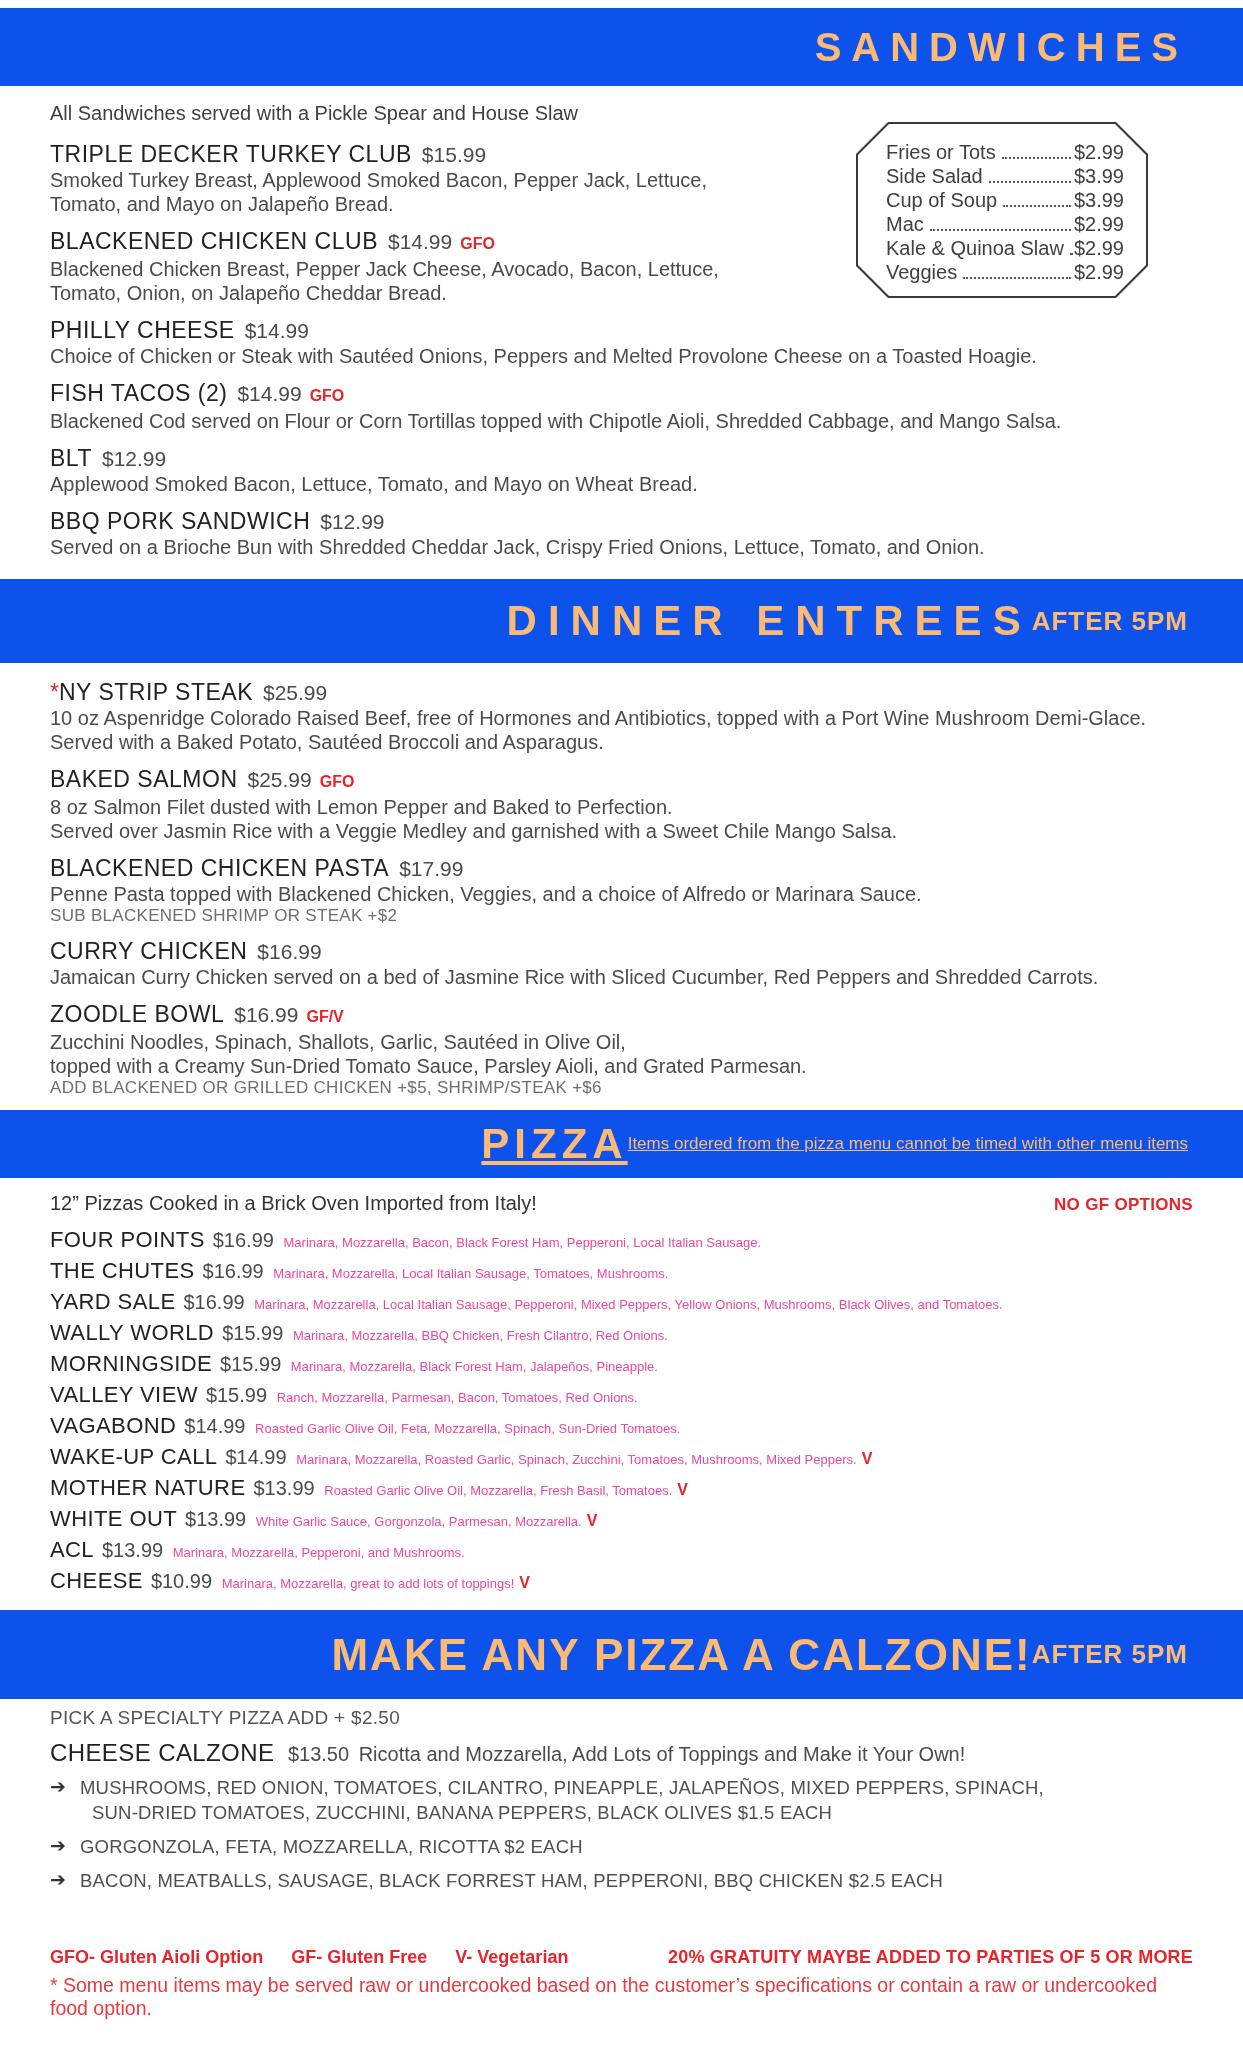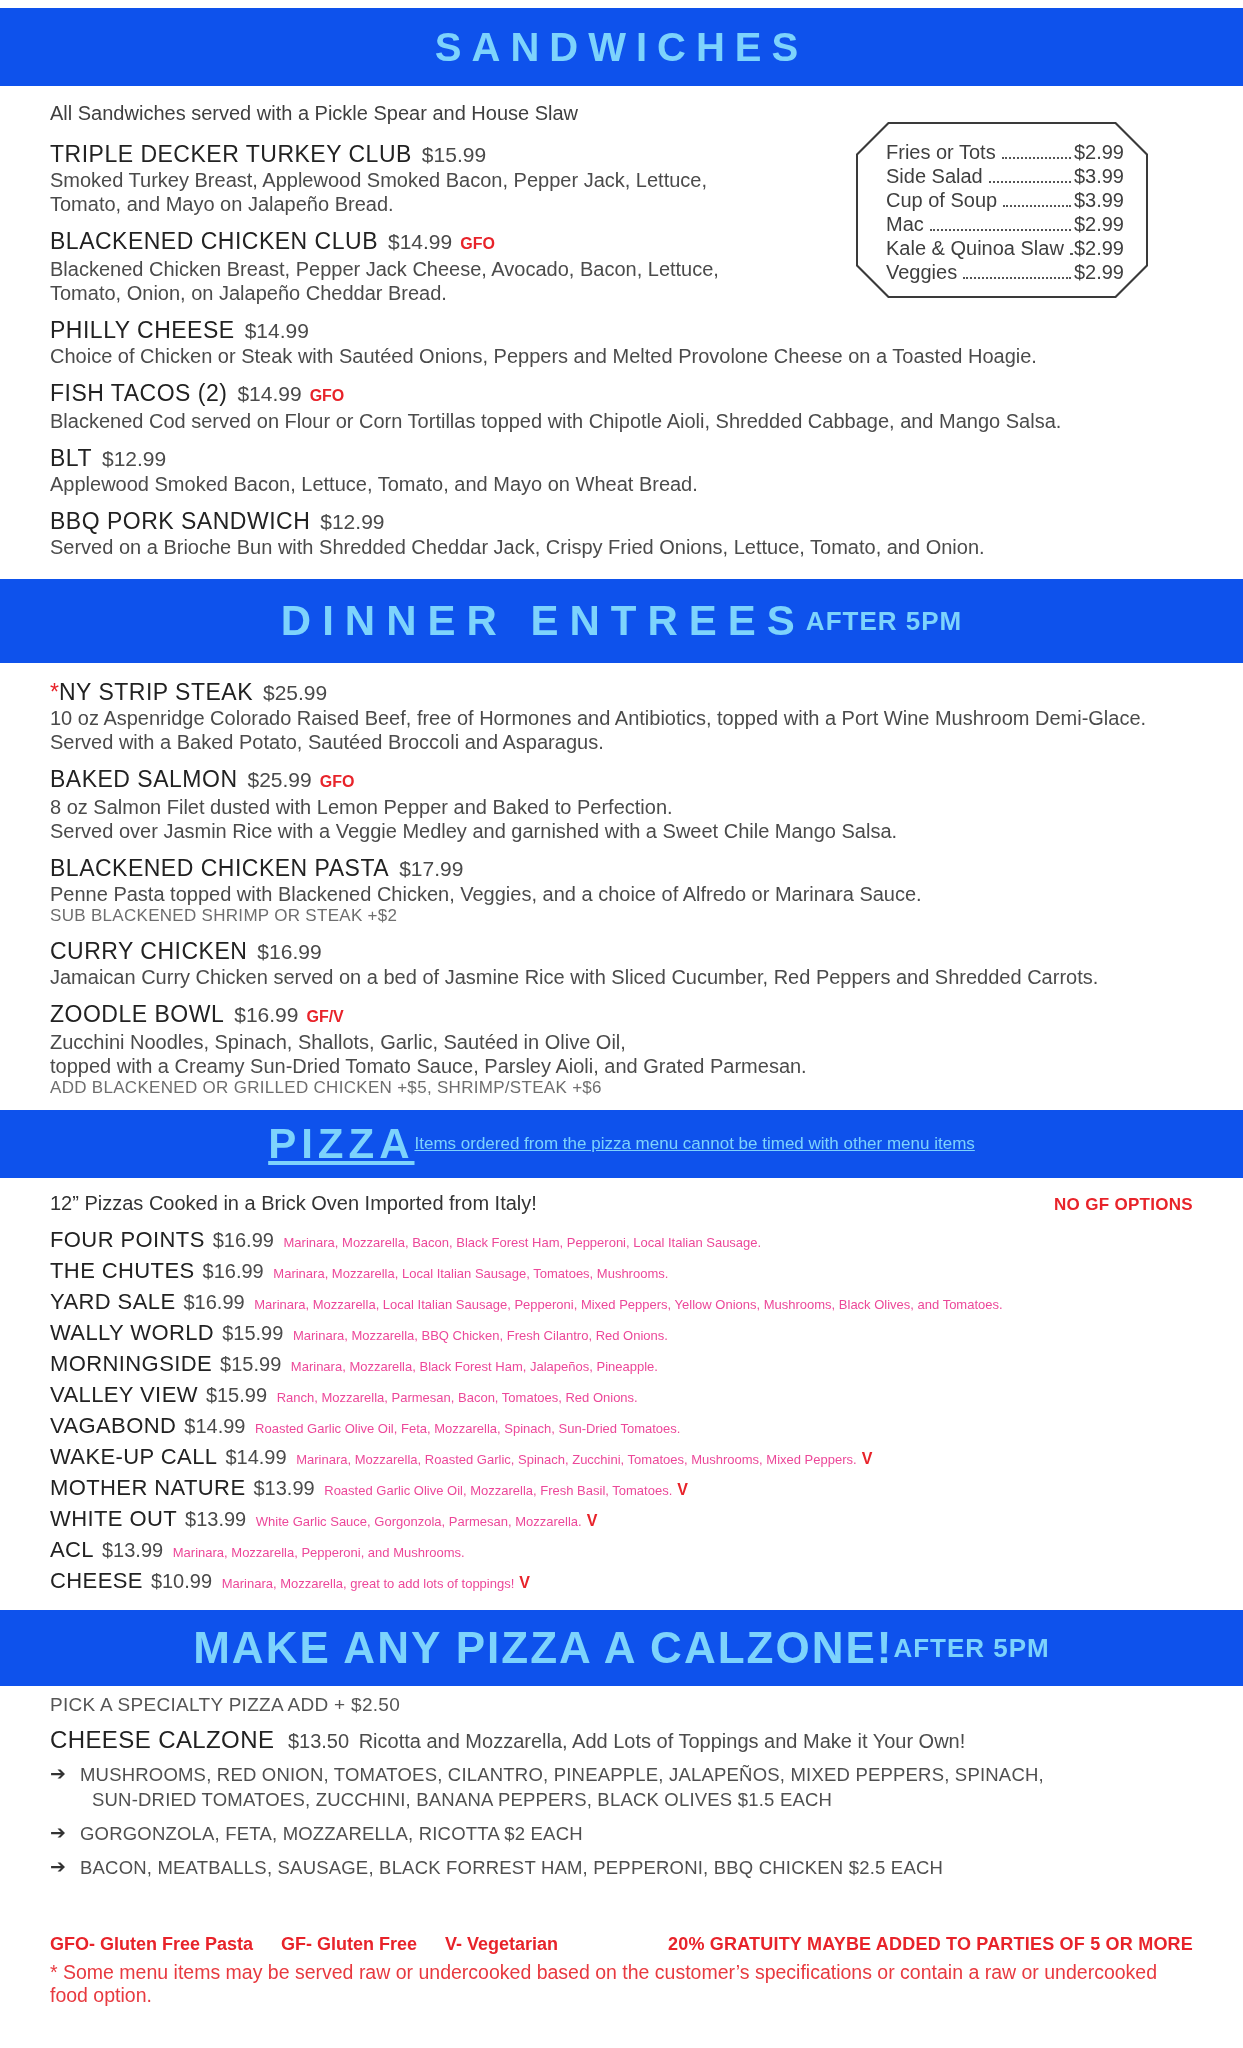--- a/index.html
+++ b/index.html
@@ -3,32 +3,32 @@
 <meta charset="utf-8">
 <style>
   * { box-sizing: border-box; }
   html, body { margin: 0; padding: 0; }
   body {
     width: 1243px; height: 2048px; overflow: hidden;
     background: #ffffff; color: #272727;
     font-family: "Liberation Sans", sans-serif;
   }
   .bar {
-    background: #0e52ec; color: #7dd3fc;
-    display: flex; align-items: center; justify-content: center;
+    background: #0e52ec; color: #fdba74;
+    display: flex; align-items: center; justify-content: flex-end;
     padding: 0 55px;
   }
   .bar-title { font-weight: 800; }
   #bar-sandwiches { margin-top: 8px; height: 78px; }
   #bar-sandwiches .bar-title { font-size: 40px; letter-spacing: 10px; }
   #bar-dinner { margin-top: 20px; height: 84px; }
   #bar-dinner .bar-title { font-size: 42px; letter-spacing: 11px; }
   #bar-pizza { height: 68px; text-decoration: underline; }
   #bar-pizza .bar-title { font-size: 42px; letter-spacing: 5px; }
-  #bar-calzone { margin-top: 14px; height: 76px; }
+  #bar-calzone { margin-top: 14px; height: 89px; }
   #bar-calzone .bar-title { font-size: 44px; letter-spacing: 2px; }
   .after5 { font-size: 26px; font-weight: 800; letter-spacing: 1px; }
   .bar-note { font-size: 17px; font-weight: 400; }
 
   .section { padding: 0 50px; position: relative; }
   .intro-note { margin-top: 16px; font-size: 20px; color: #3f3f3f; }
 
   .items { margin-top: 16px; }
   .menu-item { margin-bottom: 12px; }
   .item-head { font-size: 23px; line-height: 27px; color: #222; }
@@ -246,20 +246,20 @@
       <div class="bullet">
         <span class="arrow-icon">➔</span>
         <div class="line">BACON, MEATBALLS, SAUSAGE, BLACK FORREST HAM, PEPPERONI, BBQ CHICKEN $2.5 EACH</div>
       </div>
     </div>
 </div>
 
 <div class="footer">
   <div class="footer-top">
     <div class="legend" id="footer-legend">
-        <span class="legend-item">GFO- Gluten Free Pasta</span>
+        <span class="legend-item">GFO- Gluten Aioli Option</span>
         <span class="legend-item">GF- Gluten Free</span>
         <span class="legend-item">V- Vegetarian</span>
       </div>
     <div class="gratuity">20% GRATUITY MAYBE ADDED TO PARTIES OF 5 OR MORE</div>
   </div>
   <div class="disclaimer">* Some menu items may be served raw or undercooked based on the customer’s specifications or contain a raw or undercooked food option.</div>
 </div>
 
 </body></html>

